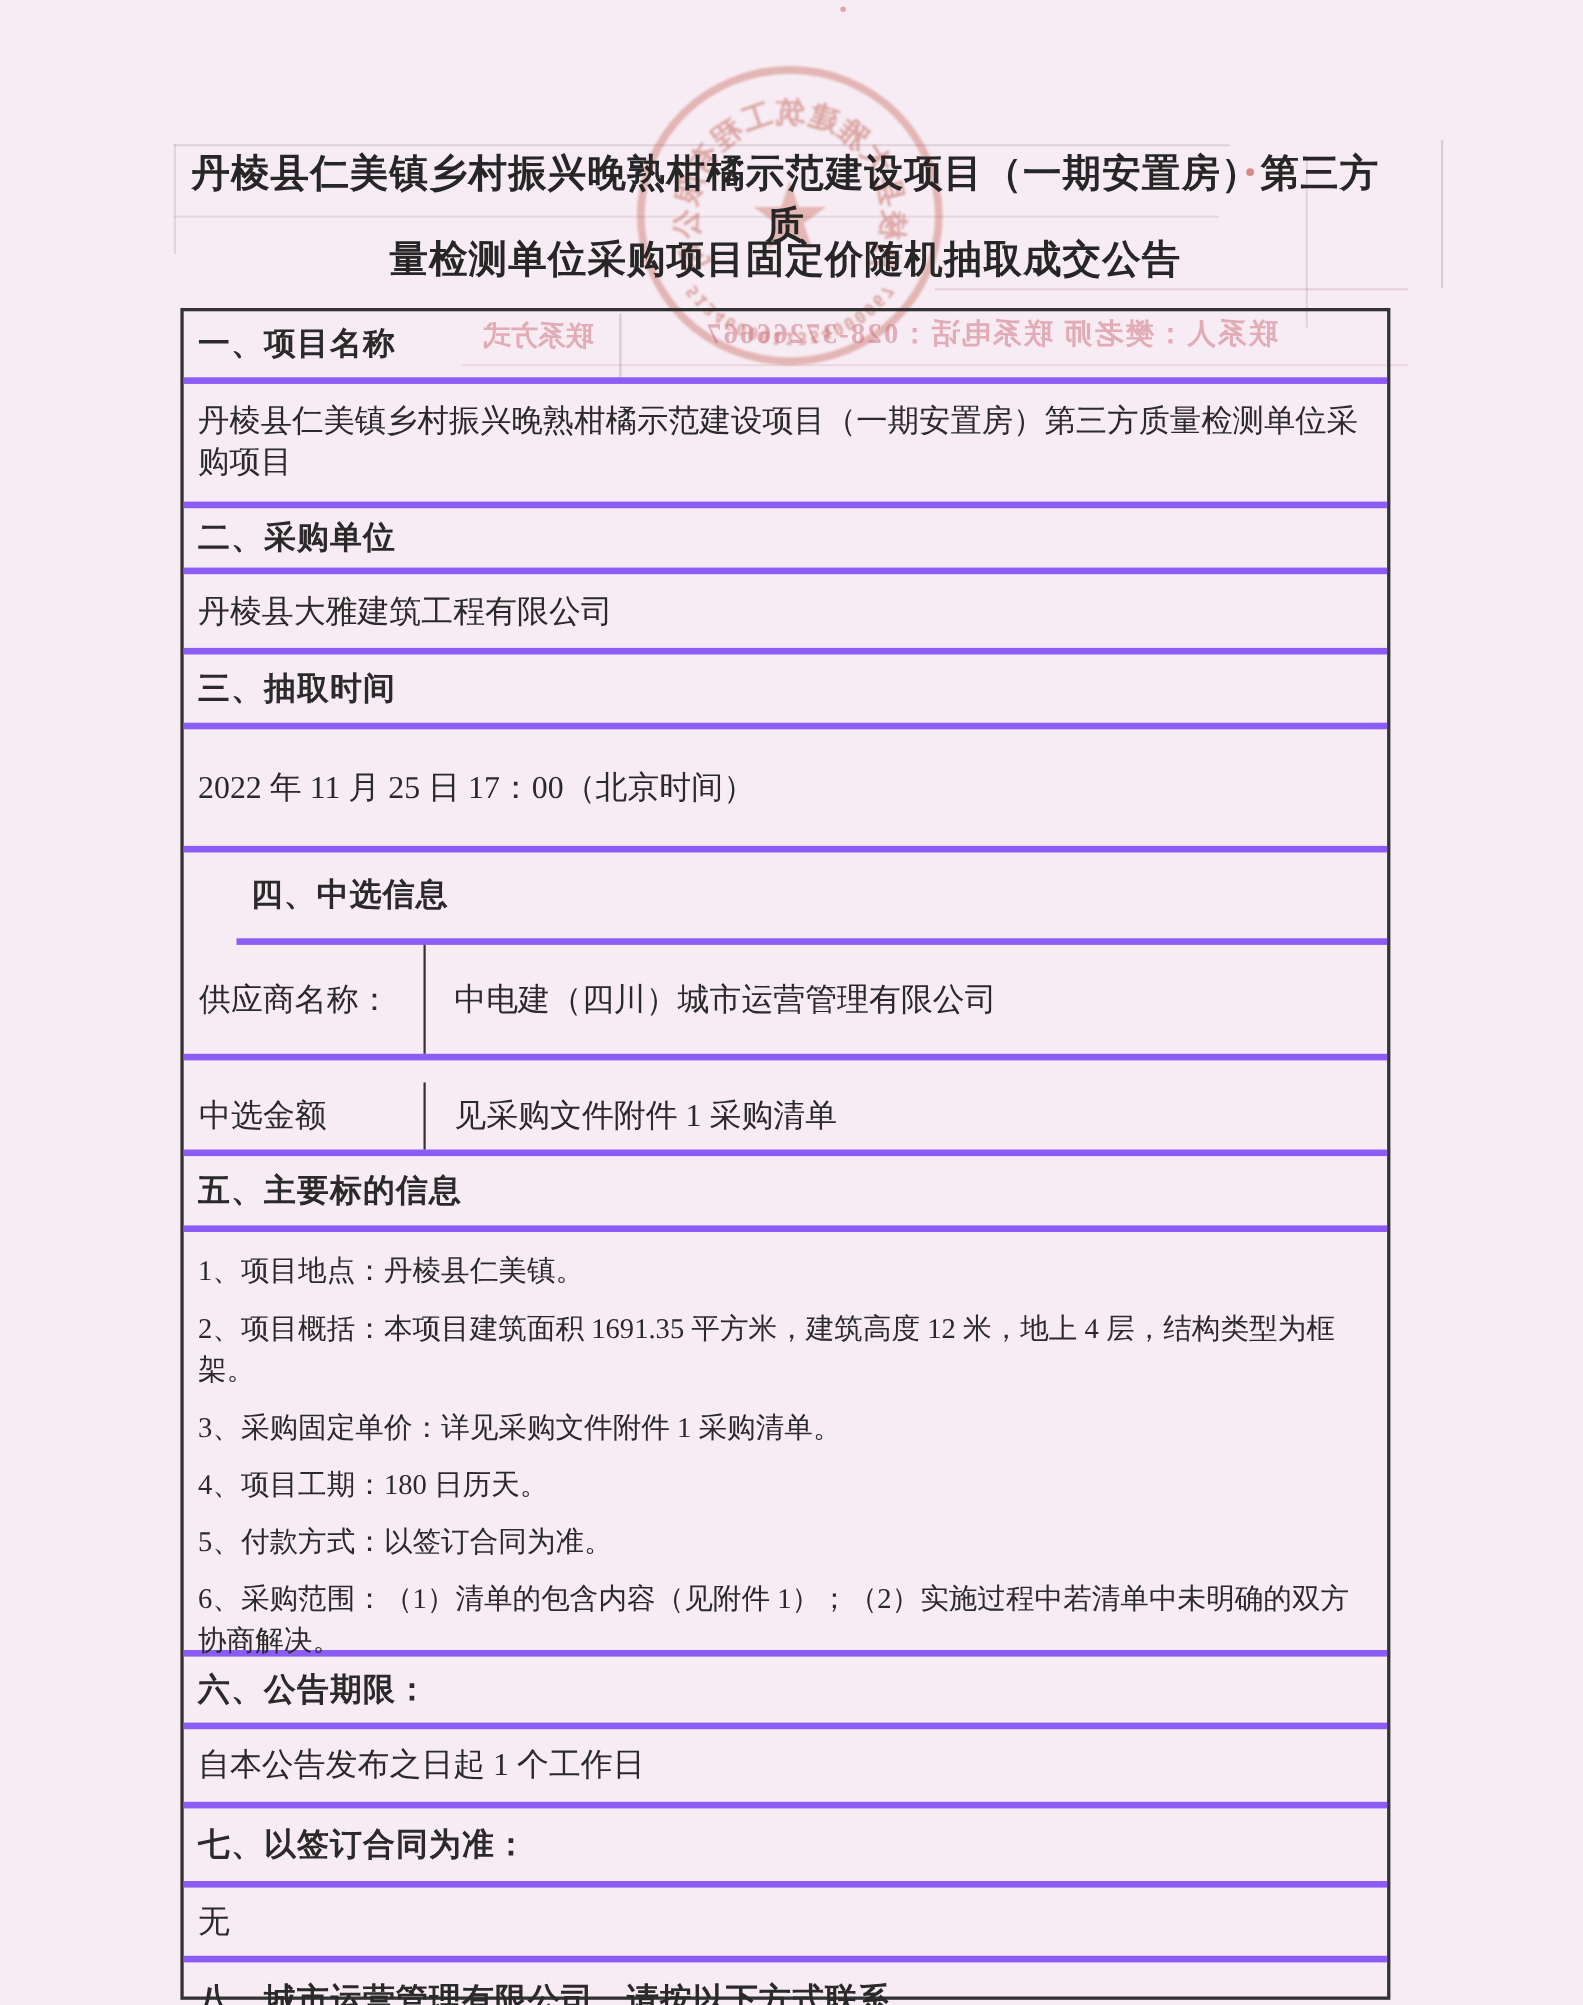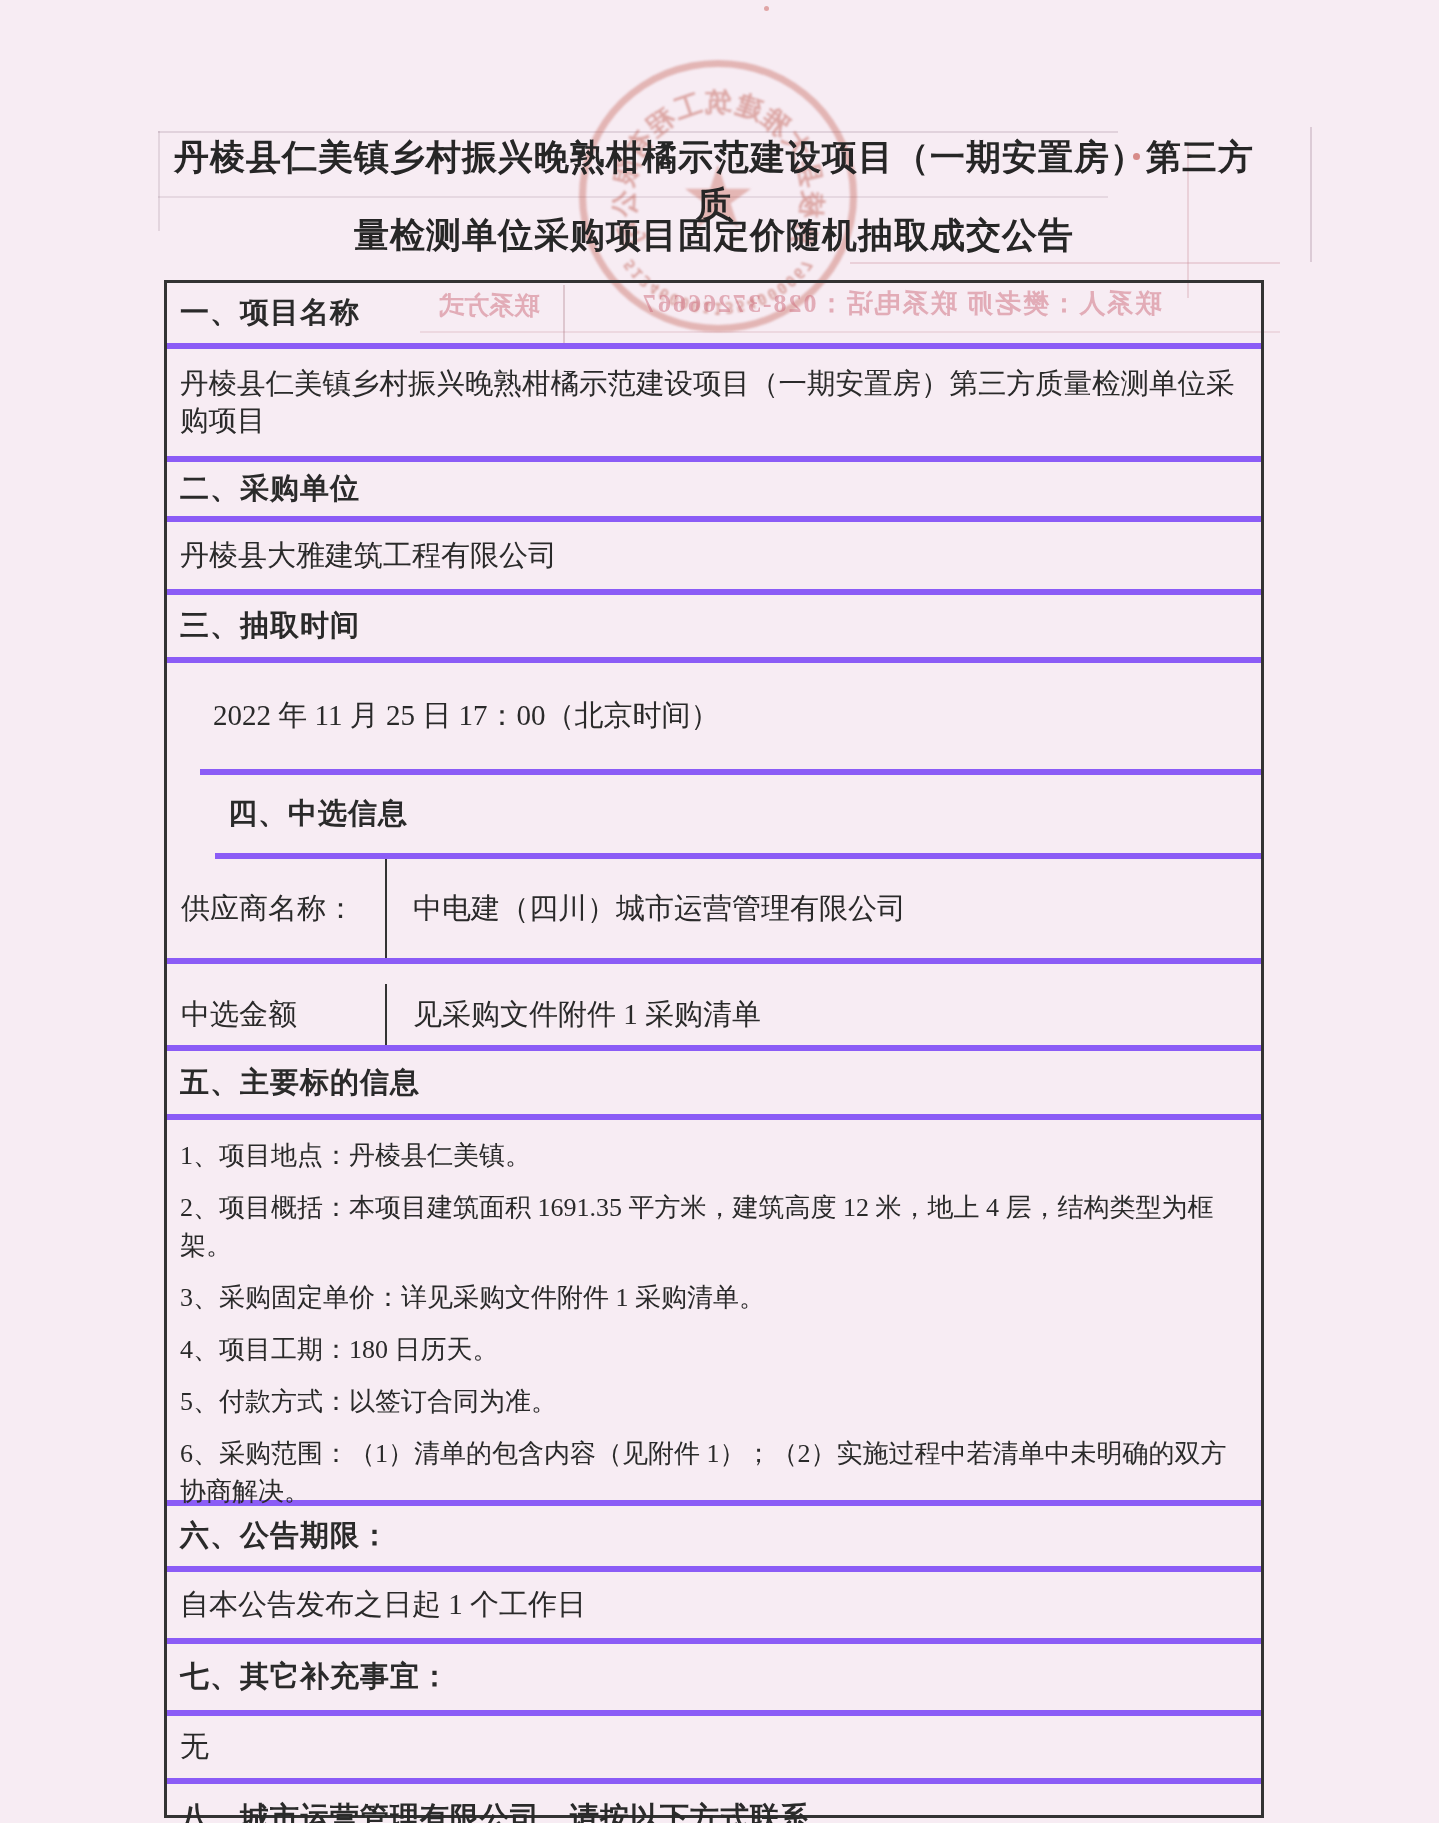--- a/index.html
+++ b/index.html
@@ -163,21 +163,21 @@
     <div class="row hd" style="height:66px;">一、项目名称</div>
 
     <div class="row wrap2" style="height:113px;">丹棱县仁美镇乡村振兴晚熟柑橘示范建设项目（一期安置房）第三方质量检测单位采购项目</div>
 
     <div class="row hd" style="height:60px;">二、采购单位</div>
 
     <div class="row" style="height:73px;">丹棱县大雅建筑工程有限公司</div>
 
     <div class="row hd" style="height:68px;">三、抽取时间</div>
 
-    <div class="row" style="height:112px;margin-left:33px;">2022 年 11 月 25 日 17：00（北京时间）</div>
+    <div class="row" style="height:112px;">2022 年 11 月 25 日 17：00（北京时间）</div>
 
     <div class="row hd" style="height:84px;margin-left:48px;">四、中选信息</div>
 
     <div class="row pair" style="height:105px;">
       <div class="pair-label">供应商名称：</div>
       <div class="pair-value">中电建（四川）城市运营管理有限公司</div>
     </div>
 
     <div class="row pair" style="height:67px;margin-top:20px;">
       <div class="pair-label">中选金额</div>
@@ -192,20 +192,20 @@
       <p>3、采购固定单价：详见采购文件附件 1 采购清单。</p>
       <p>4、项目工期：180 日历天。</p>
       <p>5、付款方式：以签订合同为准。</p>
       <p>6、采购范围：（1）清单的包含内容（见附件 1）；（2）实施过程中若清单中未明确的双方协商解决。</p>
     </div>
 
     <div class="row hd" style="height:66px;">六、公告期限：</div>
 
     <div class="row" style="height:72px;">自本公告发布之日起 1 个工作日</div>
 
-    <div class="row hd" style="height:72px;">七、其它补充事宜：</div>
+    <div class="row hd" style="height:72px;">七、以签订合同为准：</div>
 
     <div class="row" style="height:68px;">无</div>
 
     <div class="row hd last" style="height:67px;">八、城市运营管理有限公司，请按以下方式联系</div>
 
   </div>
 </div>
 
 </body></html>

